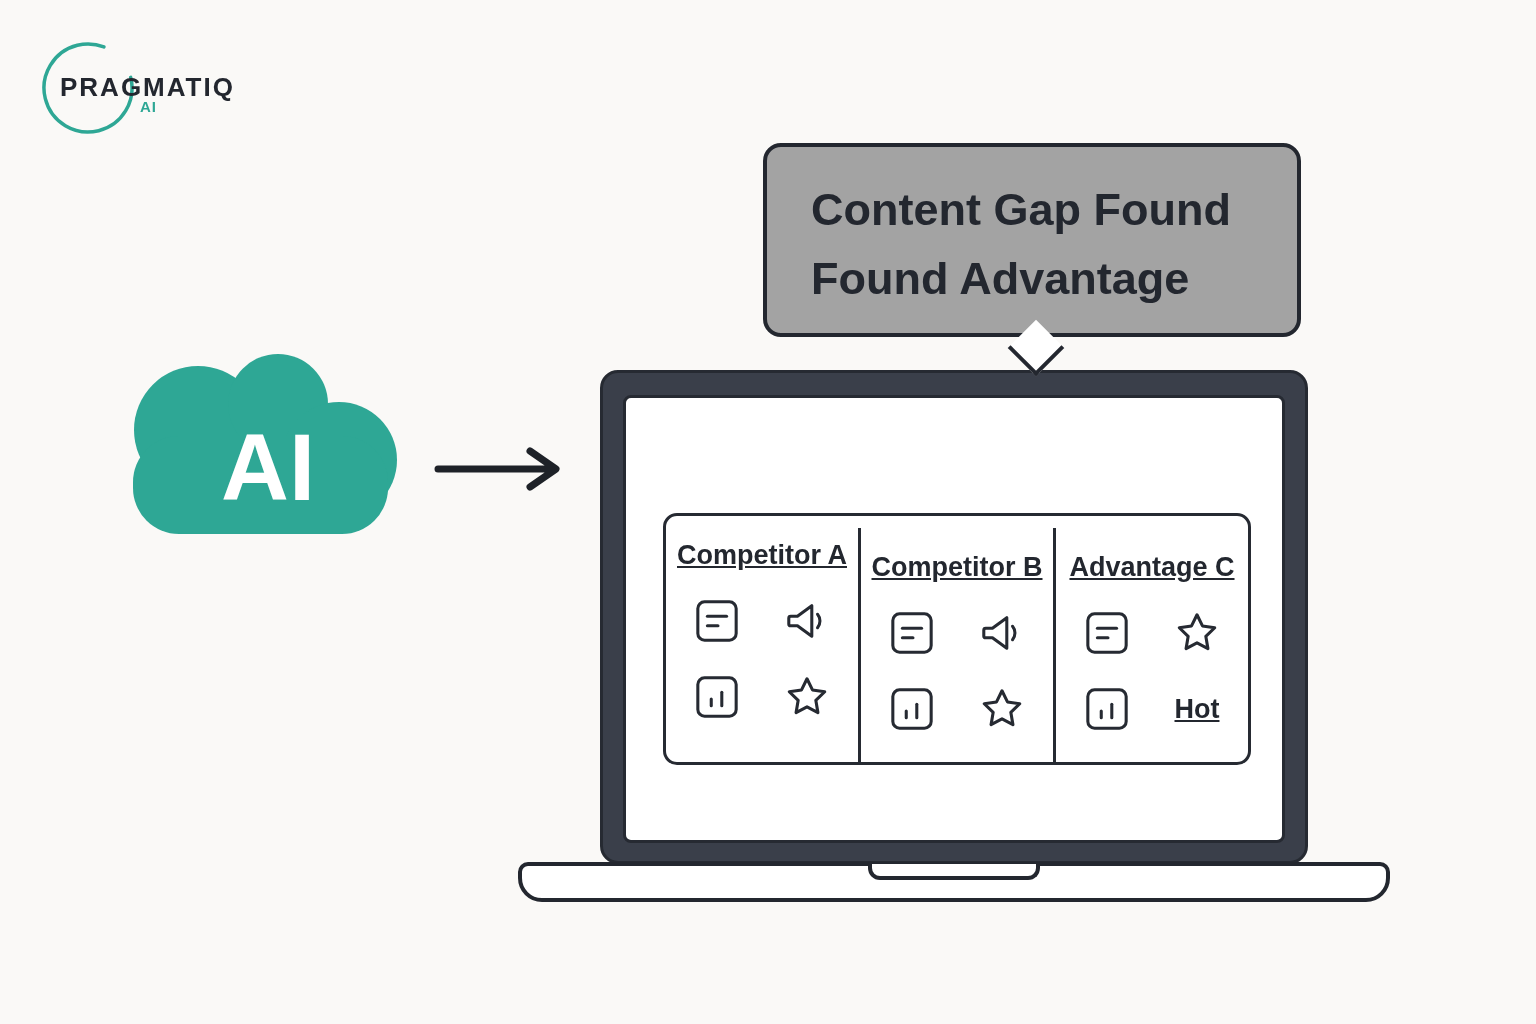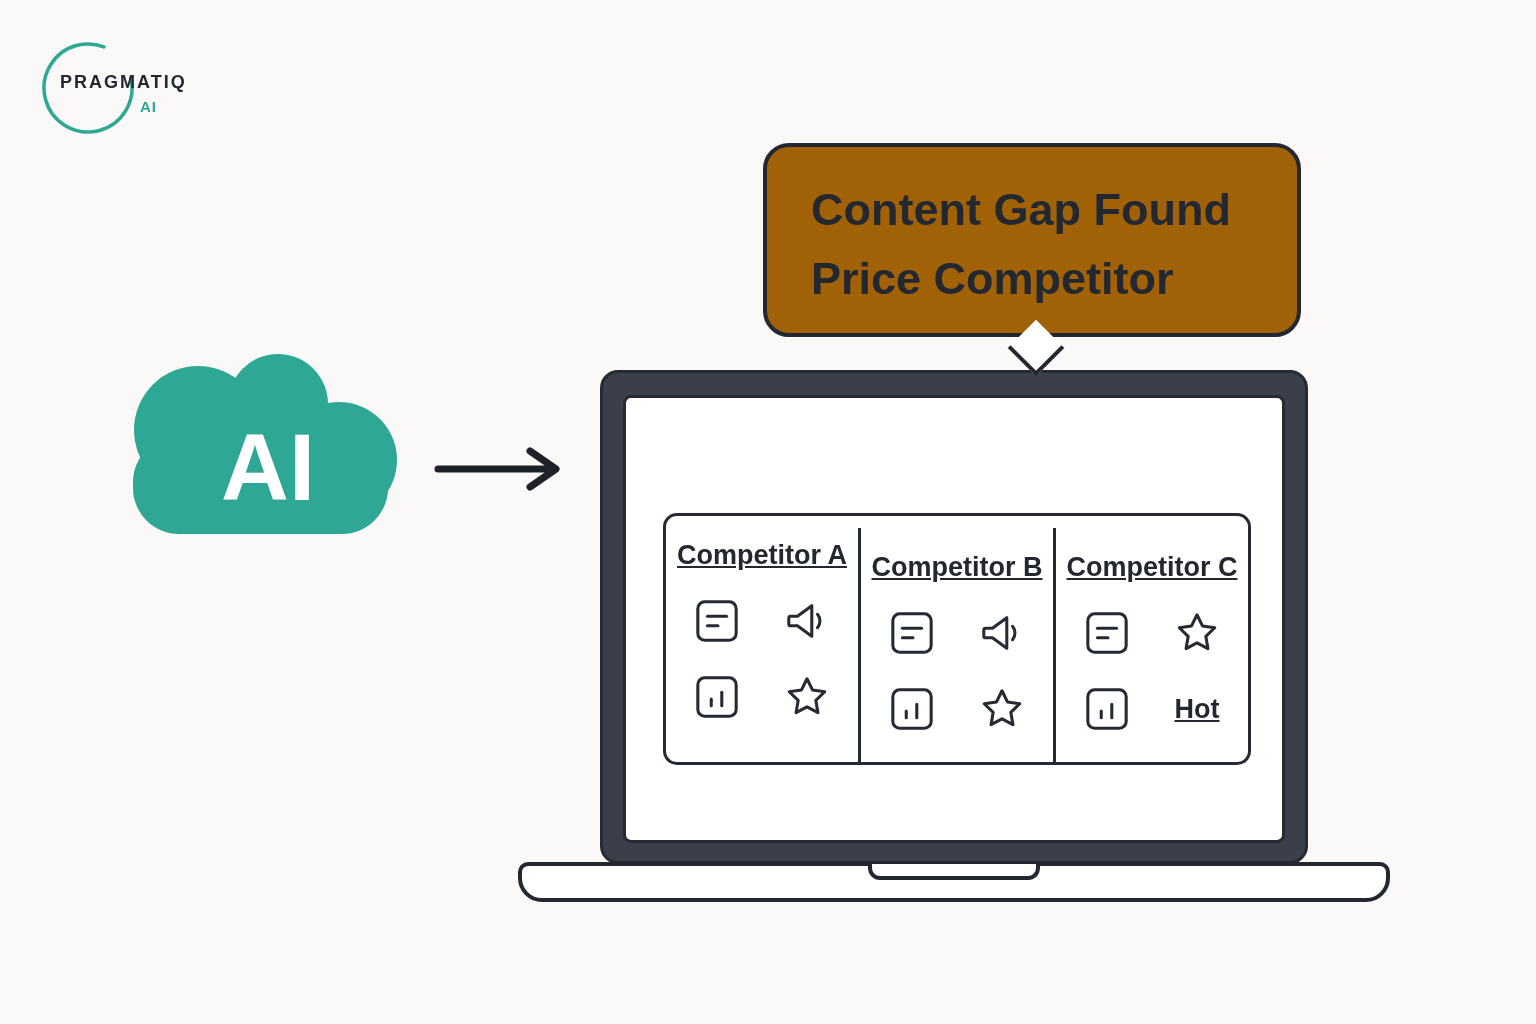--- a/index.html
+++ b/index.html
@@ -11,37 +11,37 @@
     color: #23272f;
     overflow: hidden;
   }
   .abs { position: absolute; }
 
   
   .logo { left: 40px; top: 40px; width: 220px; height: 110px; }
   .logo-ring { position: absolute; left: 0; top: 0; }
   .logo-brand {
     position: absolute; left: 20px; top: 32px;
-    font-size: 18px; font-weight: 700; letter-spacing: 2px; color: #23272f;
+    font-size: 26px; font-weight: 700; letter-spacing: 2px; color: #23272f;
   }
   .logo-sub {
     position: absolute; left: 100px; top: 58px;
     font-size: 15px; font-weight: 700; letter-spacing: 1px; color: #2ea795;
   }
 
   
   .cloud-wrap { left: 103px; top: 332px; width: 304px; height: 228px; }
 
   
   .arrow-wrap { left: 434px; top: 443px; width: 130px; height: 52px; }
 
   
   .bubble {
     left: 763px; top: 143px; width: 538px; height: 194px;
-    background: #a16207; border: 4px solid #23272f; border-radius: 26px;
+    background: #a3a3a3; border: 4px solid #23272f; border-radius: 18px;
     z-index: 1; padding: 28px 30px 0 44px;
   }
   .bubble-line { font-size: 45px; font-weight: 600; line-height: 69px; color: #23272f; }
   .bubble-tail {
     left: 1016px; top: 328px; width: 40px; height: 40px;
     background: #ffffff;
     border-right: 4px solid #23272f; border-bottom: 4px solid #23272f;
     transform: rotate(45deg); z-index: 2;
   }
 
@@ -118,21 +118,21 @@
 </div>
 
 <div class="abs arrow-wrap">
   <svg width="130" height="52" viewBox="0 0 130 52">
     <path d="M4 26 H118 M96 8 L122 26 L96 44" fill="none" stroke="#1e2228" stroke-width="7" stroke-linecap="round" stroke-linejoin="round"></path>
   </svg>
 </div>
 
 <div class="abs bubble">
   <div class="bubble-line">Content Gap Found</div>
-  <div class="bubble-line">Price Competitor</div>
+  <div class="bubble-line">Found Advantage</div>
 </div>
 <div class="abs bubble-tail"></div>
 
 <div class="abs laptop-screen">
   <div class="screen-inner">
 
     <div class="comp-table">
 
       <div class="comp-col">
         <div class="comp-name">Competitor A</div>
@@ -190,21 +190,21 @@
           </div>
           <div class="icon-cell">
             <svg width="46" height="46" viewBox="0 0 48 48">
               <path d="M24 5 l5.7 11.6 12.8 1.9 -9.3 9 2.2 12.8 -11.4 -6 -11.4 6 2.2 -12.8 -9.3 -9 12.8 -1.9 z"></path>
             </svg>
           </div>
         </div>
       </div>
 
       <div class="comp-col">
-        <div class="comp-name">Competitor C</div>
+        <div class="comp-name">Advantage C</div>
         <div class="icon-grid">
           <div class="icon-cell">
             <svg width="46" height="46" viewBox="0 0 48 48">
               <rect x="4" y="4" width="40" height="40" rx="7"></rect>
               <line x1="14" y1="19" x2="34" y2="19"></line>
               <line x1="14" y1="29" x2="25" y2="29"></line>
             </svg>
           </div>
           <div class="icon-cell">
             <svg width="46" height="46" viewBox="0 0 48 48">

